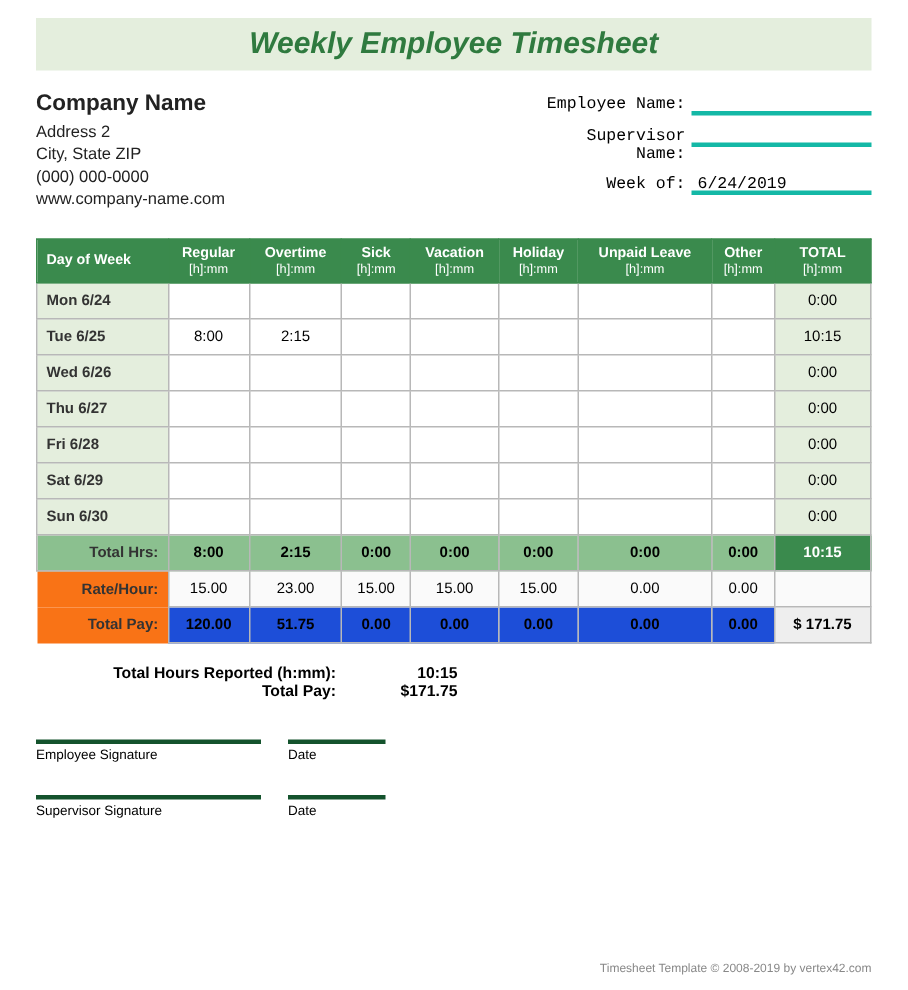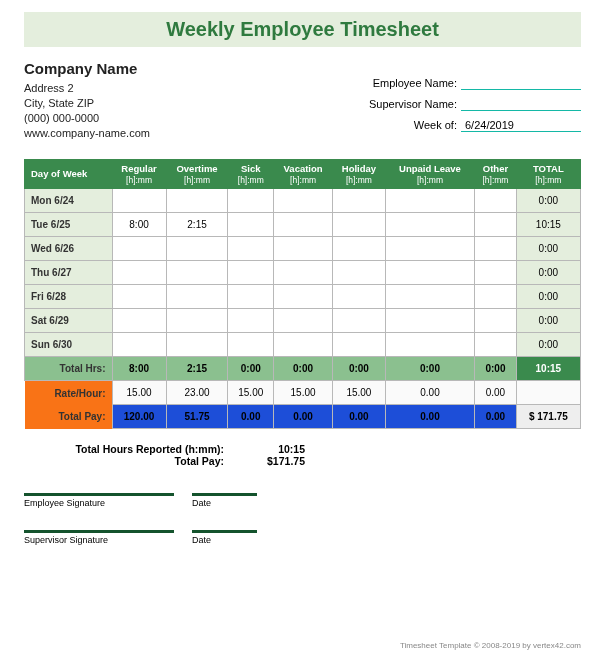--- a/index.html
+++ b/index.html
@@ -1,26 +1,26 @@
 <!DOCTYPE html>
 <html><head>
 <meta charset="utf-8">
 <style>
   * { box-sizing: border-box; margin: 0; padding: 0; }
   body { font-family: Arial, sans-serif; background: #fff; width: 605px; height: 660px; position: relative; }
   .container { padding: 12px 24px; }
   .title-bar { background: #e4eedd; padding: 6px 0; text-align: center; margin-bottom: 12px; }
-  .title-bar h1 { color: #2f7a3f; font-size: 20px; font-weight: bold; }
+  .title-bar h1 { color: #2f7a3f; font-size: 20px; font-weight: bold; font-style: italic; }
   .company-block { display: flex; justify-content: space-between; margin-bottom: 18px; }
   .company-left { font-size: 11px; color: #222; line-height: 1.35; }
   .company-left .cname { font-size: 15px; font-weight: bold; margin-bottom: 2px; }
-  .company-right { font-size: 11px; margin-top: 18px; }
+  .company-right { font-size: 11px; margin-top: 5px; font-family: Liberation Mono, monospace; }
   .company-right .row { margin-bottom: 8px; text-align: left; display: flex; }
   .company-right .lbl { display: inline-block; width: 100px; text-align: right; margin-right: 4px; }
-  .company-right .line { display: inline-block; border-bottom: 1px solid #14b8a6; width: 120px; height: 13px; vertical-align: bottom; padding-left: 4px; }
+  .company-right .line { display: inline-block; border-bottom: 3px solid #14b8a6; width: 120px; height: 13px; vertical-align: bottom; padding-left: 4px; }
   table.ts { border-collapse: collapse; width: 100%; font-size: 10px; margin-top: 6px; }
   table.ts th { background: #3a8a4d; color: #fff; padding: 3px 2px; font-weight: bold; text-align: center; border: 1px solid #3a8a4d; font-size: 9.5px; line-height: 1.2; }
   table.ts th.day { text-align: left; padding-left: 6px; vertical-align: middle; }
   table.ts th .sub { font-weight: normal; font-size: 8.5px; }
   table.ts td { border: 1px solid #b8b8b8; padding: 5px 4px; text-align: center; height: 24px; }
   table.ts td.daylabel { background: #e4eedd; font-weight: bold; text-align: left; padding-left: 6px; color: #333; font-size: 10px; }
   table.ts td.totalcol { background: #e4eedd; font-weight: normal; }
   table.ts tr.totalhrs td { background: #8bc08f; font-weight: bold; }
   table.ts tr.totalhrs td.daylabel { text-align: right; padding-right: 6px; }
   table.ts tr.totalhrs td.totalcol { background: #3a8a4d; color: #fff; }

